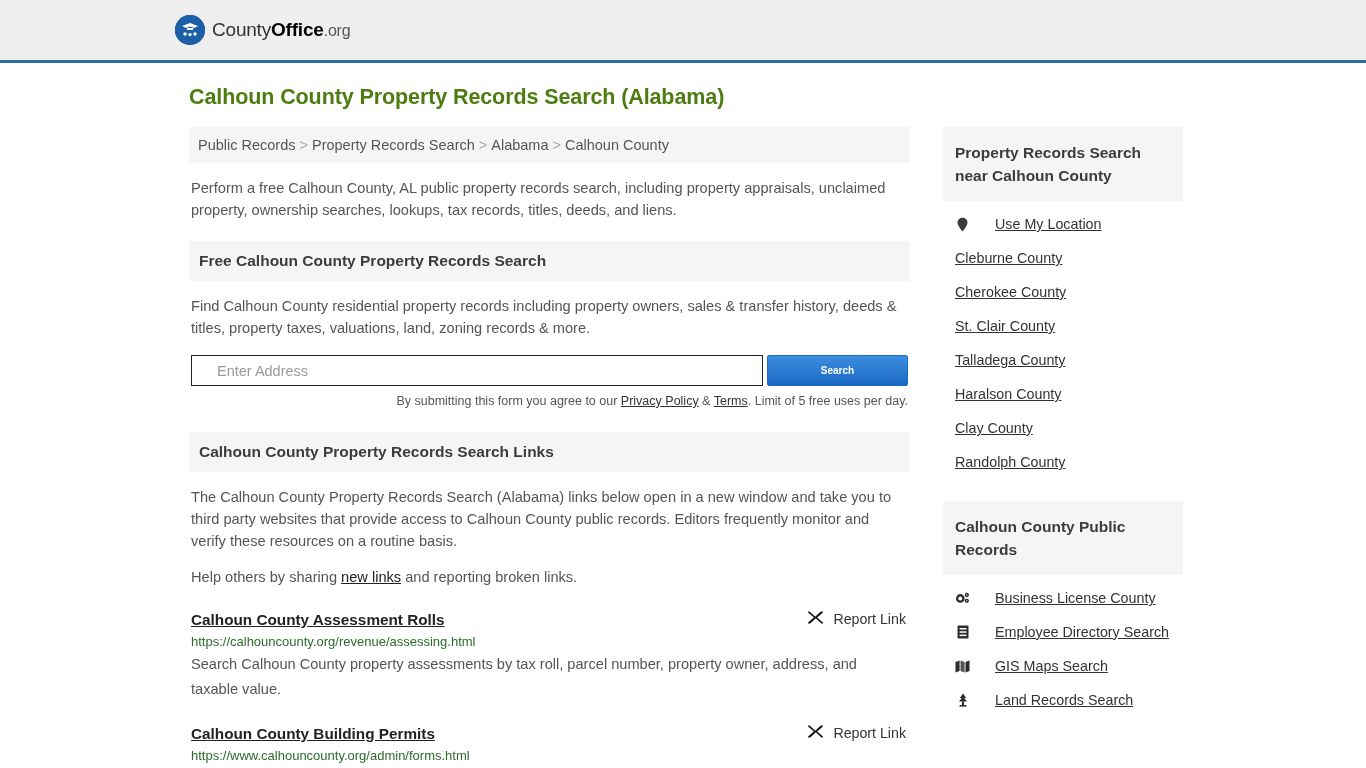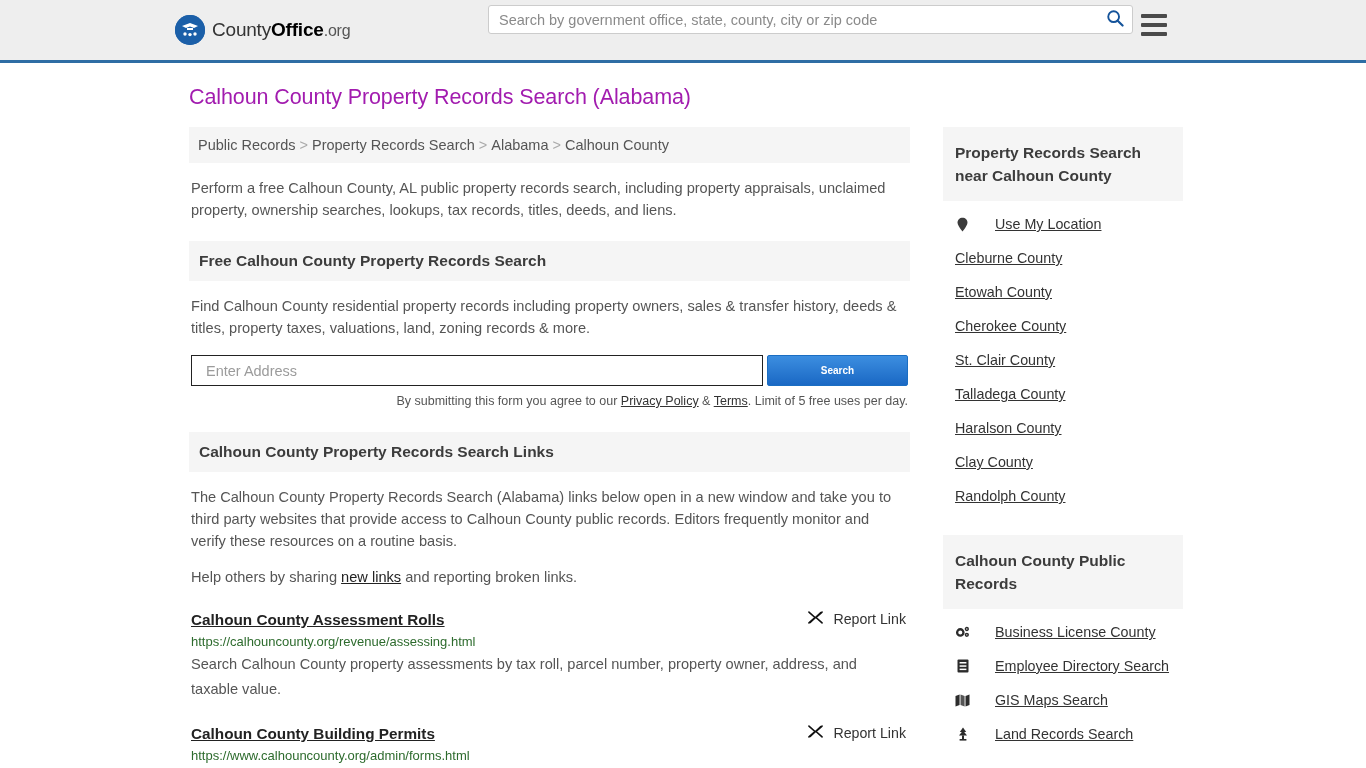--- a/index.html
+++ b/index.html
@@ -102,22 +102,22 @@
   
   .page {
     width: 1000px;
     margin: 0 auto;
     padding-top: 22px;
     display: block;
     position: relative;
   }
   .page-title {
     font-size: 21.5px;
-    font-weight: normal;
-    color: #a21caf;
+    font-weight: bold;
+    color: #4d7c0f;
     margin: 0 0 17px 6px;
     letter-spacing: -0.1px;
   }
   .cols { display: flex; align-items: flex-start; }
   .main-col { width: 727px; flex: 0 0 727px; padding-left: 6px; }
   .side-col { width: 240px; flex: 0 0 240px; margin-left: 33px; }
 
   
   .breadcrumb {
     background: #f5f5f5;
@@ -159,21 +159,21 @@
   
   .addr-row {
     display: flex;
     align-items: stretch;
     margin-top: 16px;
   }
   .addr-input {
     flex: 1;
     height: 31px;
     border: 1px solid #222222;
-    padding: 0 14px;
+    padding: 0 25px;
     font-size: 14.5px;
     font-family: "Liberation Sans", sans-serif;
     outline: none;
     color: #333;
     background: #fff;
   }
   .addr-input::placeholder { color: #9b9b9b; }
   .addr-btn {
     width: 141px;
     height: 31px;
@@ -277,36 +277,20 @@
           <circle cx="10" cy="19" r="1.7" fill="#ffffff"></circle>
           <circle cx="15" cy="19.6" r="1.7" fill="#ffffff"></circle>
           <circle cx="20" cy="19" r="1.7" fill="#ffffff"></circle>
         </svg>
       </span>
       <span class="brand-text">
         <span class="t1">County</span><span class="t2">Office</span><span class="t3">.org</span>
       </span>
     </a>
 
-    <div class="search-wrap">
-      <input class="search-input" type="text" value="" placeholder="Search by government office, state, county, city or zip code" style="">
-      <button class="search-go">
-        <span>
-          <svg width="18" height="18" viewBox="0 0 20 20" aria-hidden="true">
-            <circle cx="8.5" cy="8.5" r="6" fill="none" stroke="#14539a" stroke-width="2.1"></circle>
-            <line x1="13" y1="13" x2="18.4" y2="18.4" stroke="#14539a" stroke-width="2.4" stroke-linecap="round"></line>
-          </svg>
-        </span>
-      </button>
-      <div class="hamburger">
-        <span></span>
-        <span></span>
-        <span></span>
-      </div>
-    </div>
 
   </div>
 </div>
 
 <div class="page">
 
   <h1 class="page-title">Calhoun County Property Records Search (Alabama)</h1>
 
   <div class="cols">
 
@@ -391,23 +375,20 @@
               <path d="M6 0.5 C2.9 0.5 0.6 2.8 0.6 5.8 C0.6 9.6 6 15.5 6 15.5 C6 15.5 11.4 9.6 11.4 5.8 C11.4 2.8 9.1 0.5 6 0.5 Z" fill="#3b3b3b"></path>
             </svg>
           </span>
           <a href="#">Use My Location</a>
         </div>
 
         <div class="side-item">
           <a href="#">Cleburne County</a>
         </div>
         <div class="side-item">
-          <a href="#">Etowah County</a>
-        </div>
-        <div class="side-item">
           <a href="#">Cherokee County</a>
         </div>
         <div class="side-item">
           <a href="#">St. Clair County</a>
         </div>
         <div class="side-item">
           <a href="#">Talladega County</a>
         </div>
         <div class="side-item">
           <a href="#">Haralson County</a>

